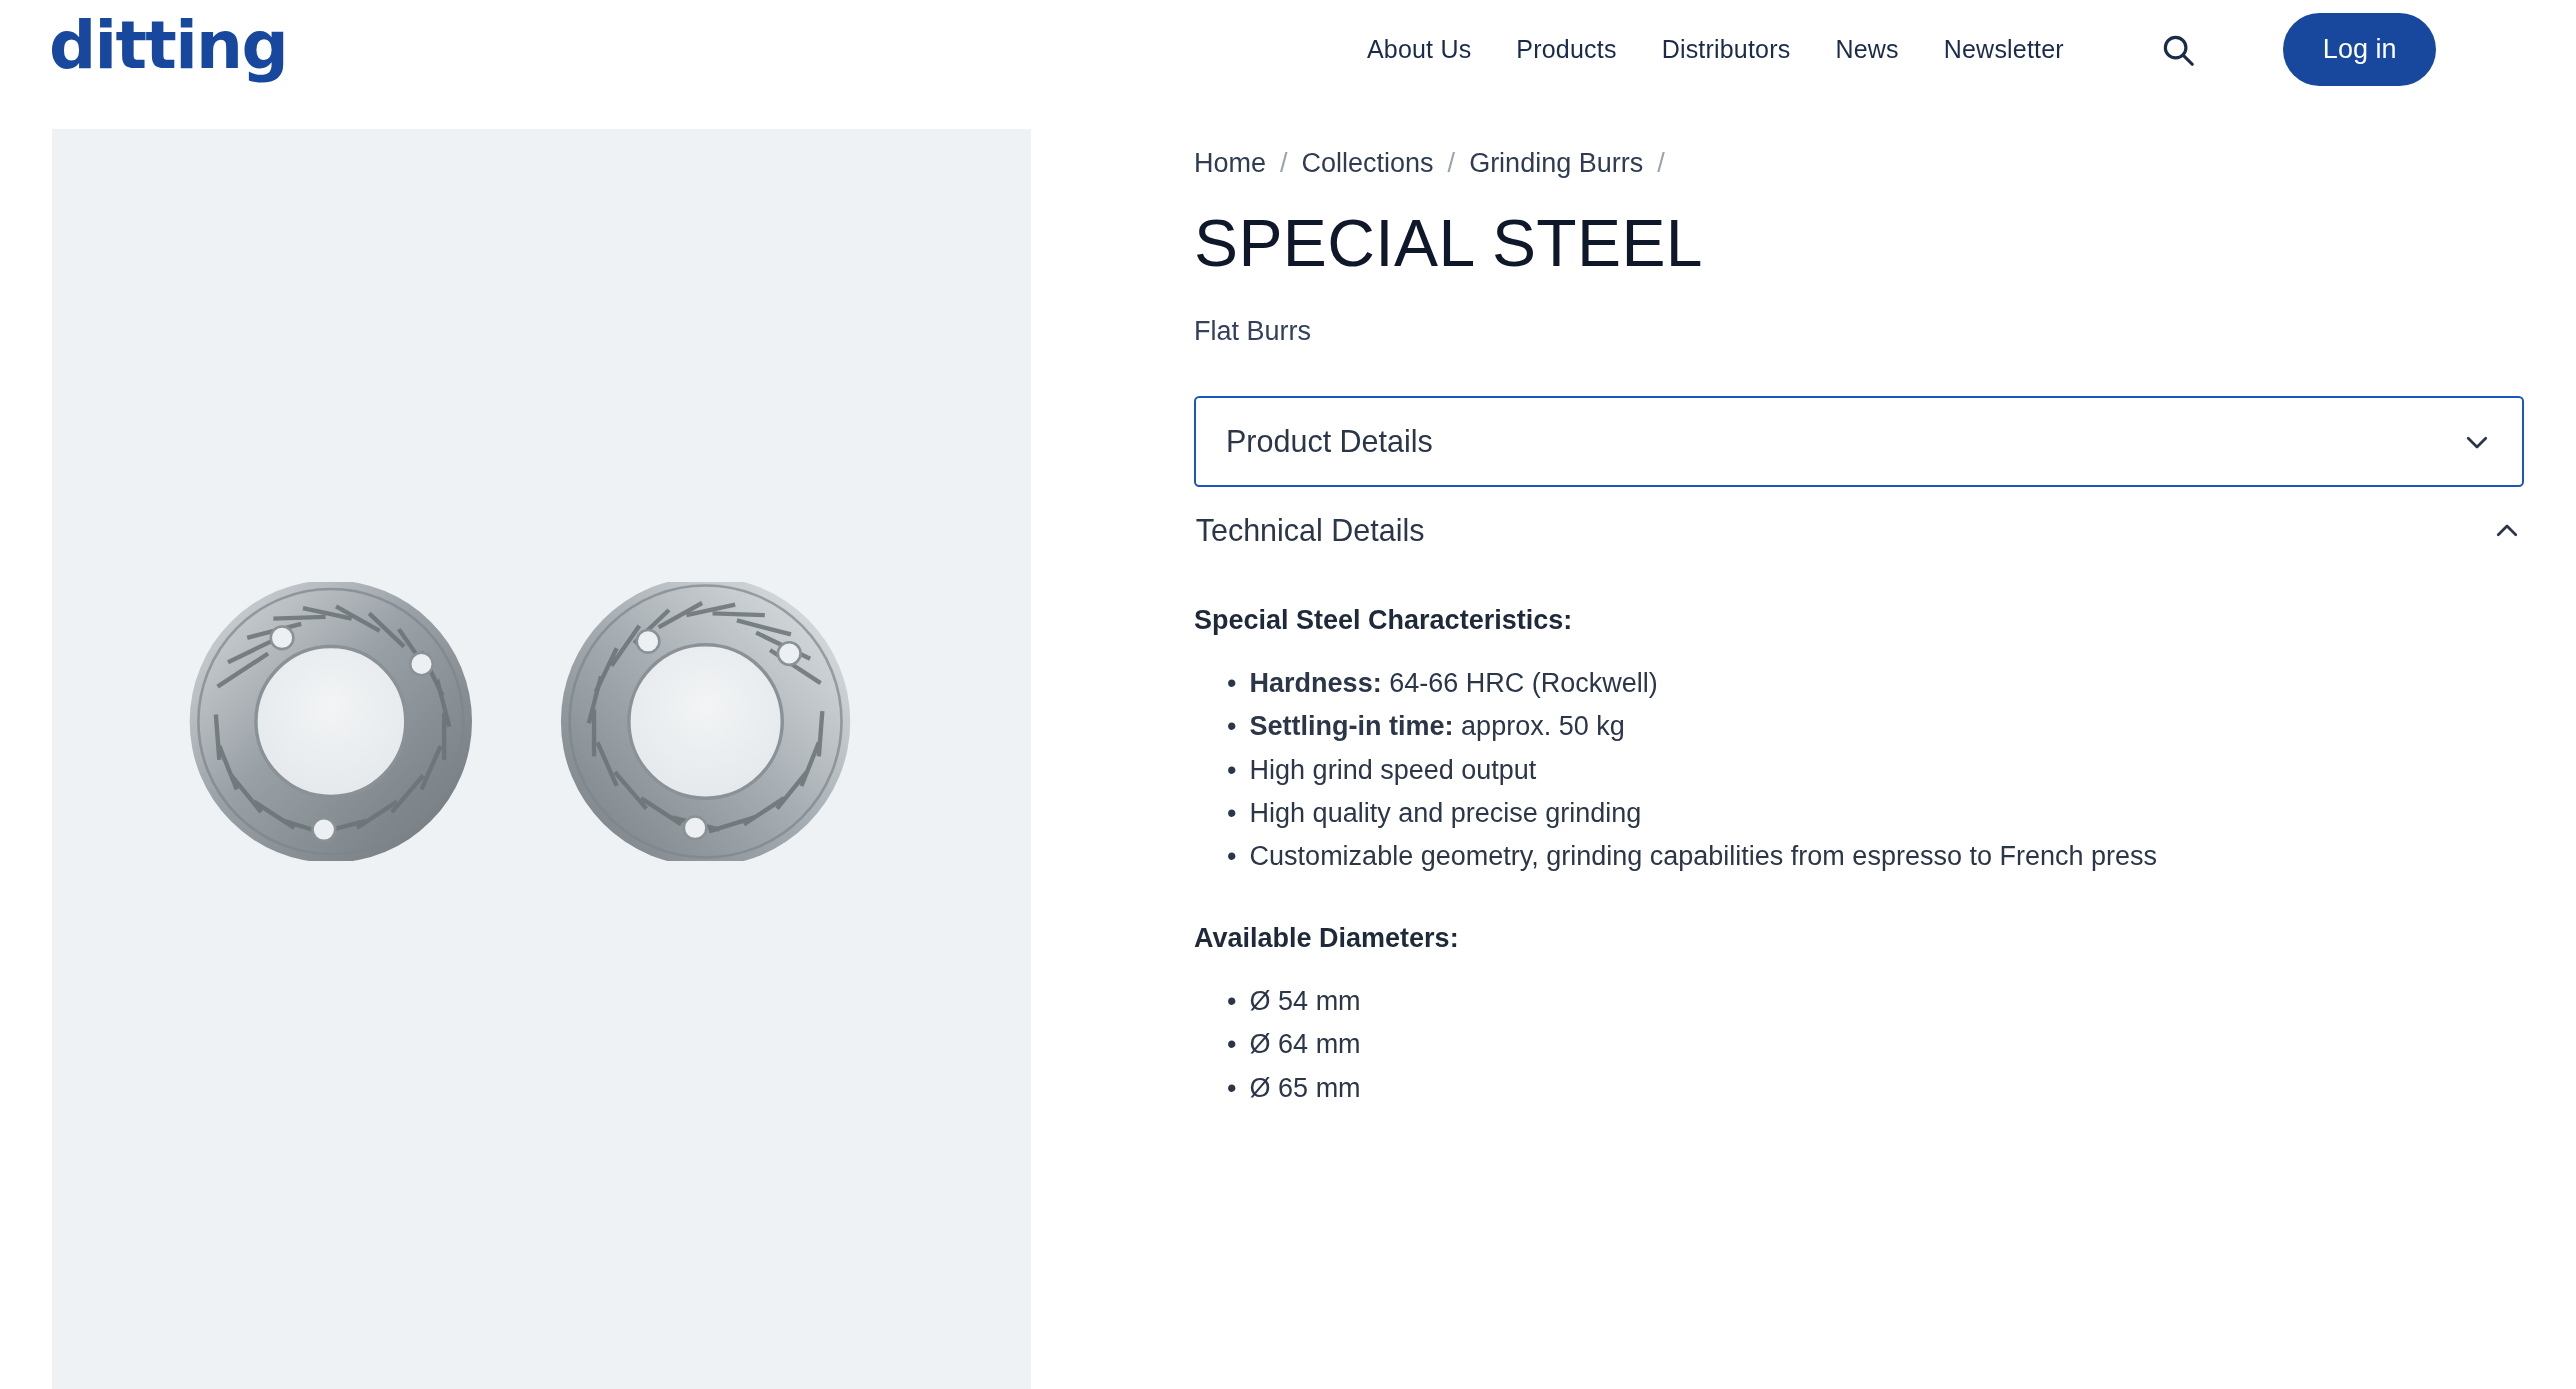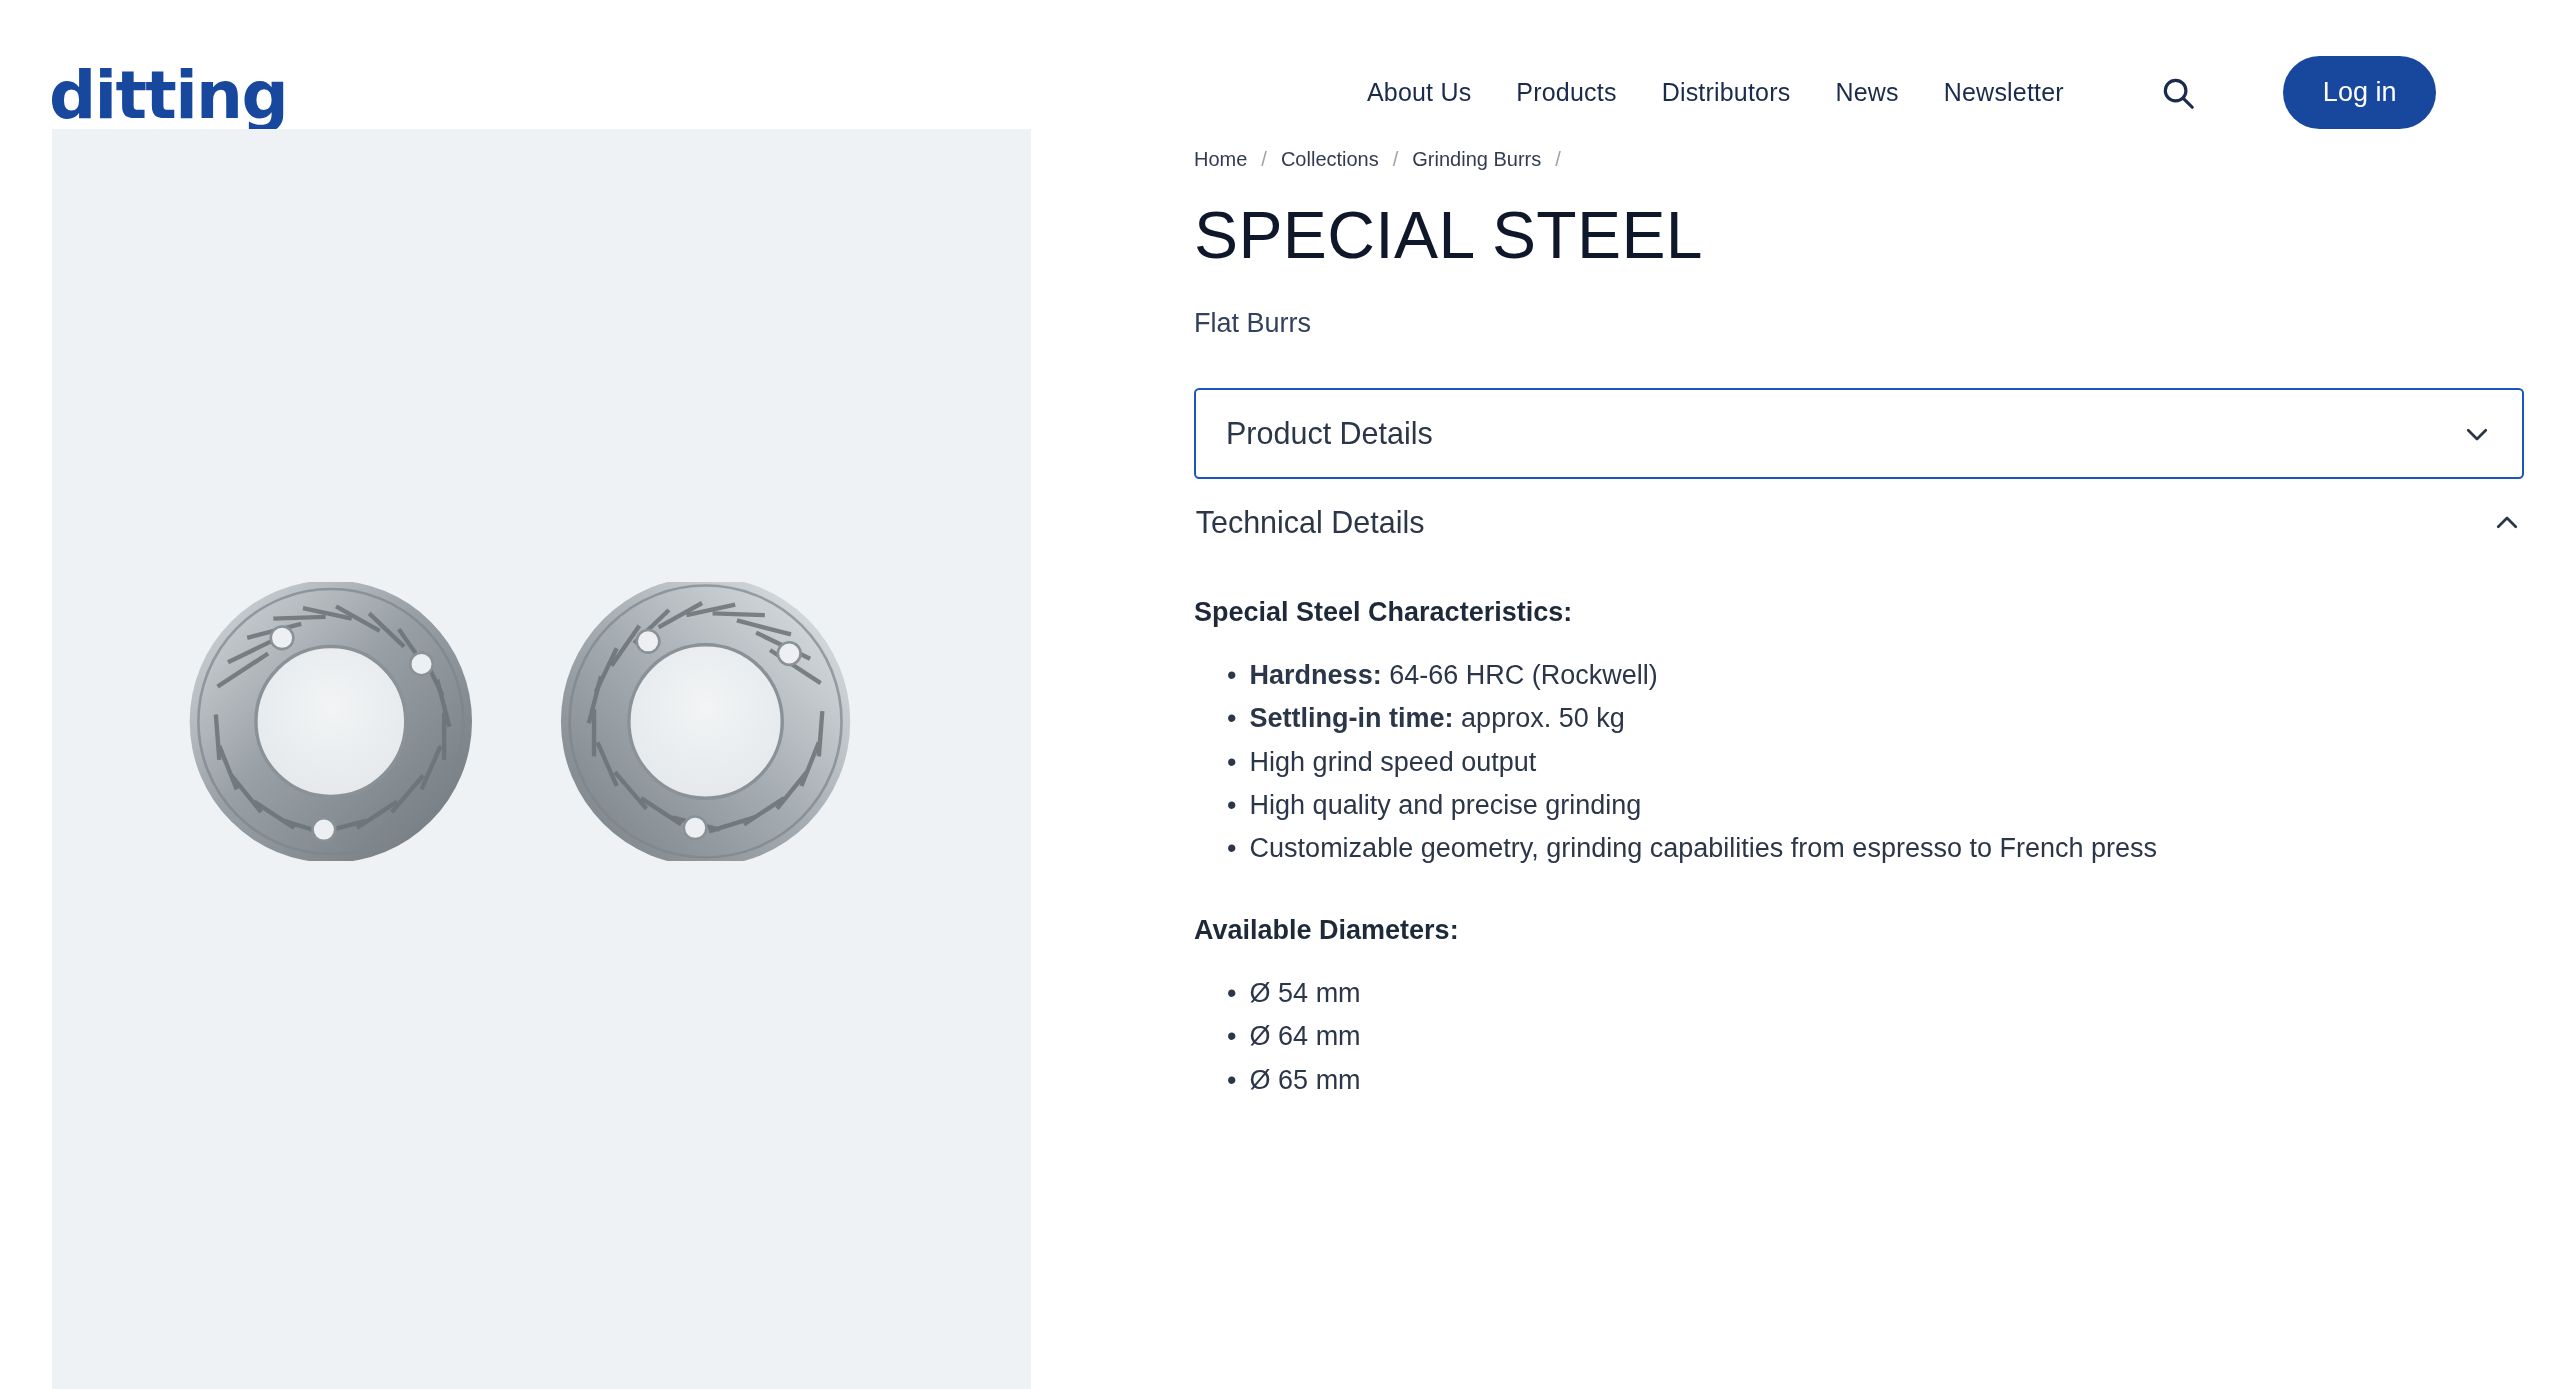--- a/index.html
+++ b/index.html
@@ -14,22 +14,22 @@
     width: 2576px;
     height: 1390px;
     overflow: hidden;
     position: relative;
   }
 
   
   .header {
     height: 129px;
     display: flex;
-    align-items: flex-end;
-    padding: 0 38px 0 49px;
+    align-items: flex-start;
+    padding: 13px 38px 0 49px;
     background: #ffffff;
     position: relative;
   }
   .logo {
     font-size: 66px;
     font-weight: bold;
     color: #17489e;
     letter-spacing: -1.7px;
     line-height: 1;
     font-family: "DejaVu Sans", sans-serif;
@@ -96,21 +96,21 @@
   .detail {
     flex: 1;
     padding: 0 52px 0 163px;
     min-width: 0;
   }
 
   .breadcrumb {
     display: flex;
     align-items: center;
     gap: 14px;
-    font-size: 20px;
+    font-size: 27px;
     color: #4b5563;
     margin-top: 19px;
     margin-bottom: 0;
   }
   .breadcrumb a {
     color: #2f3c52;
     text-decoration: none;
     cursor: pointer;
   }
   .breadcrumb .sep { color: #9aa3ae; }

